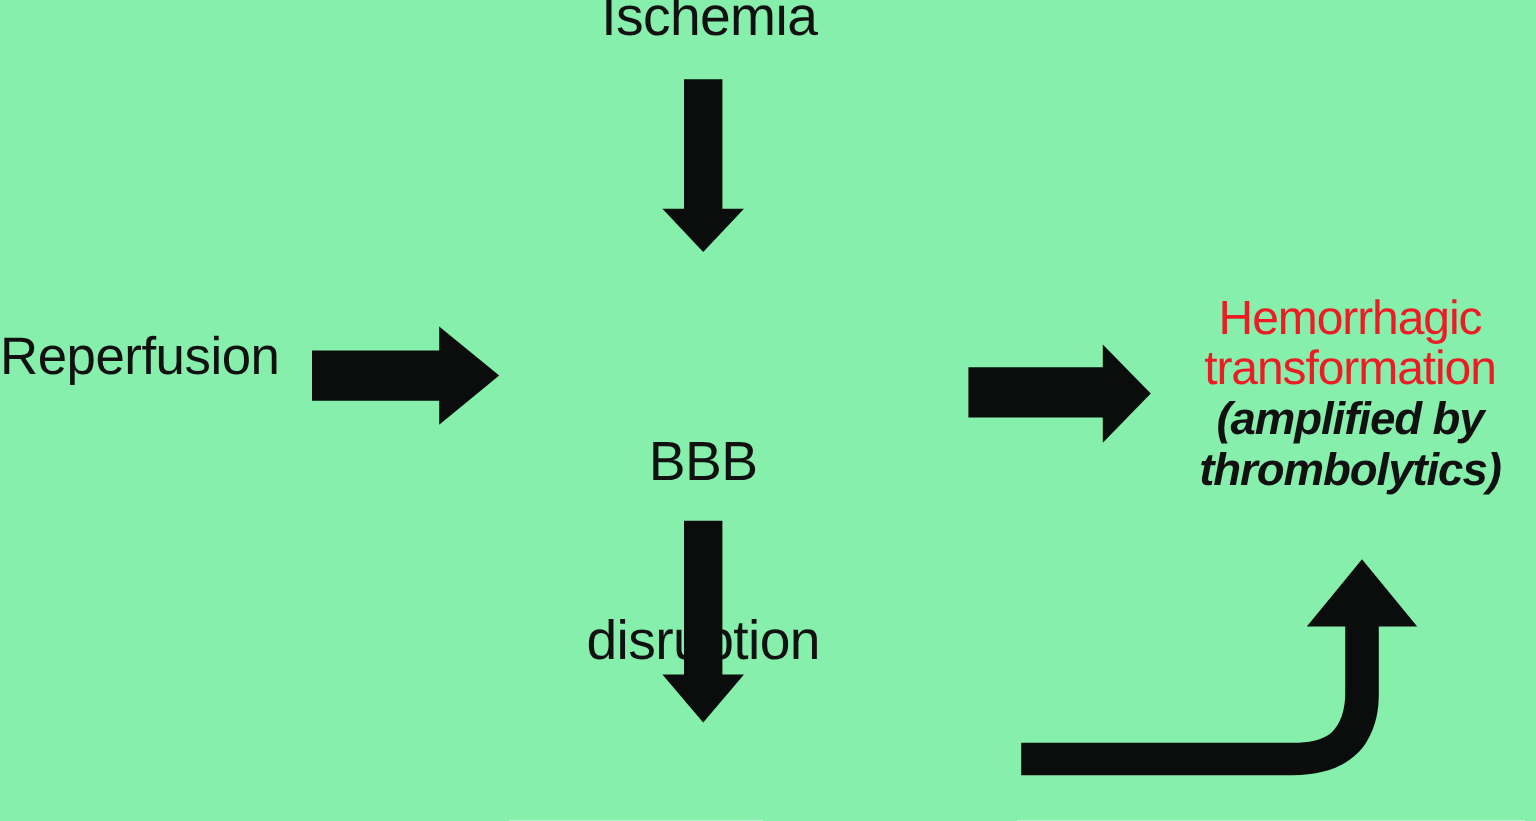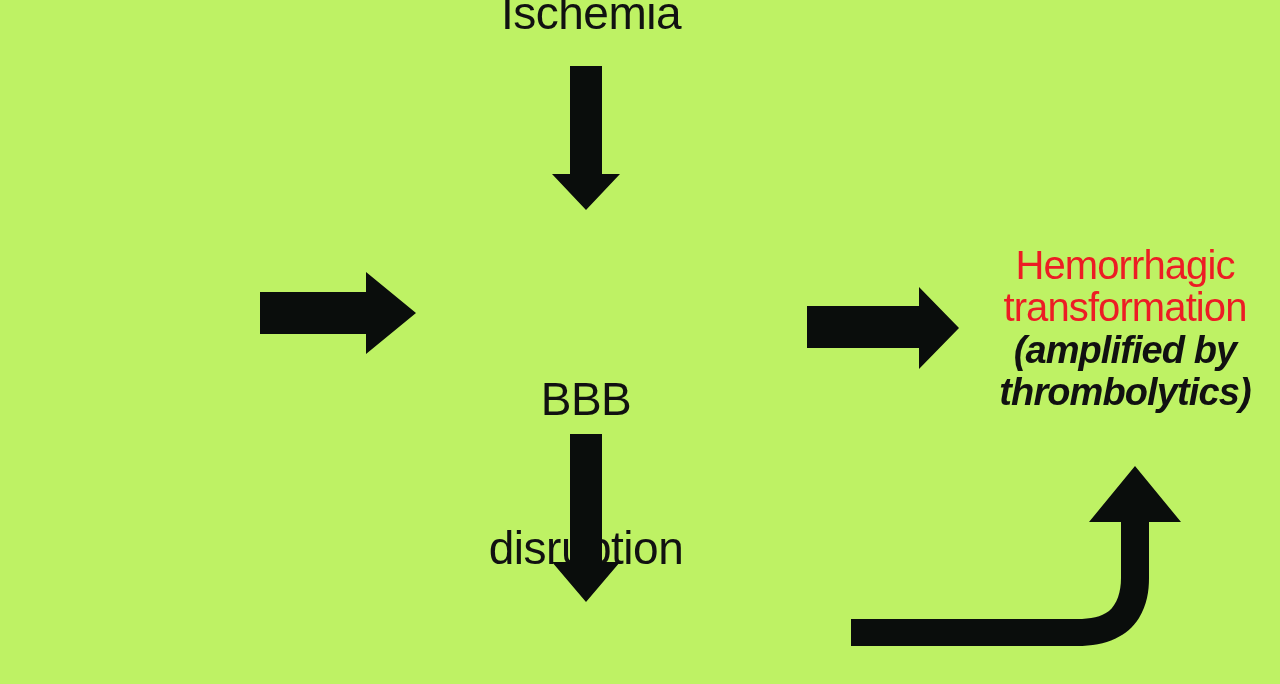--- a/index.html
+++ b/index.html
@@ -41,21 +41,21 @@
     top: 276px;
     width: 244px;
     font-size: 44px;
     text-align: left;
     letter-spacing: -0.4px;
   }
 
   
   #bbb-label {
     left: 440px;
-    top: 276px;
+    top: 261px;
     width: 292px;
     font-size: 46px;
     line-height: 1.08;
     letter-spacing: -0.5px;
   }
 
   
   #reperfusion-injury-label {
     left: 330px;
     top: 634px;
@@ -97,24 +97,25 @@
     display: block;
     overflow: visible;
   }
   .arrow-shape {
     fill: #0a0d0c;
   }
 </style>
 </head>
 <body>
 
-<div id="canvas" style="background: #bef264;">
+<div id="canvas" style="background: #86efac;">
 
   <div class="node-text" id="ischemia-label">Ischemia</div>
 
+  <div class="node-text" id="reperfusion-label">Reperfusion</div>
 
   <div class="node-text" id="bbb-label">
     <div>BBB</div>
     <div>disruption</div>
   </div>
 
 
   <div id="outcome-block">
     <div class="line-red" style="color: rgb(237, 28, 36);">Hemorrhagic</div>
     <div class="line-red" style="color: rgb(237, 28, 36);">transformation</div>

